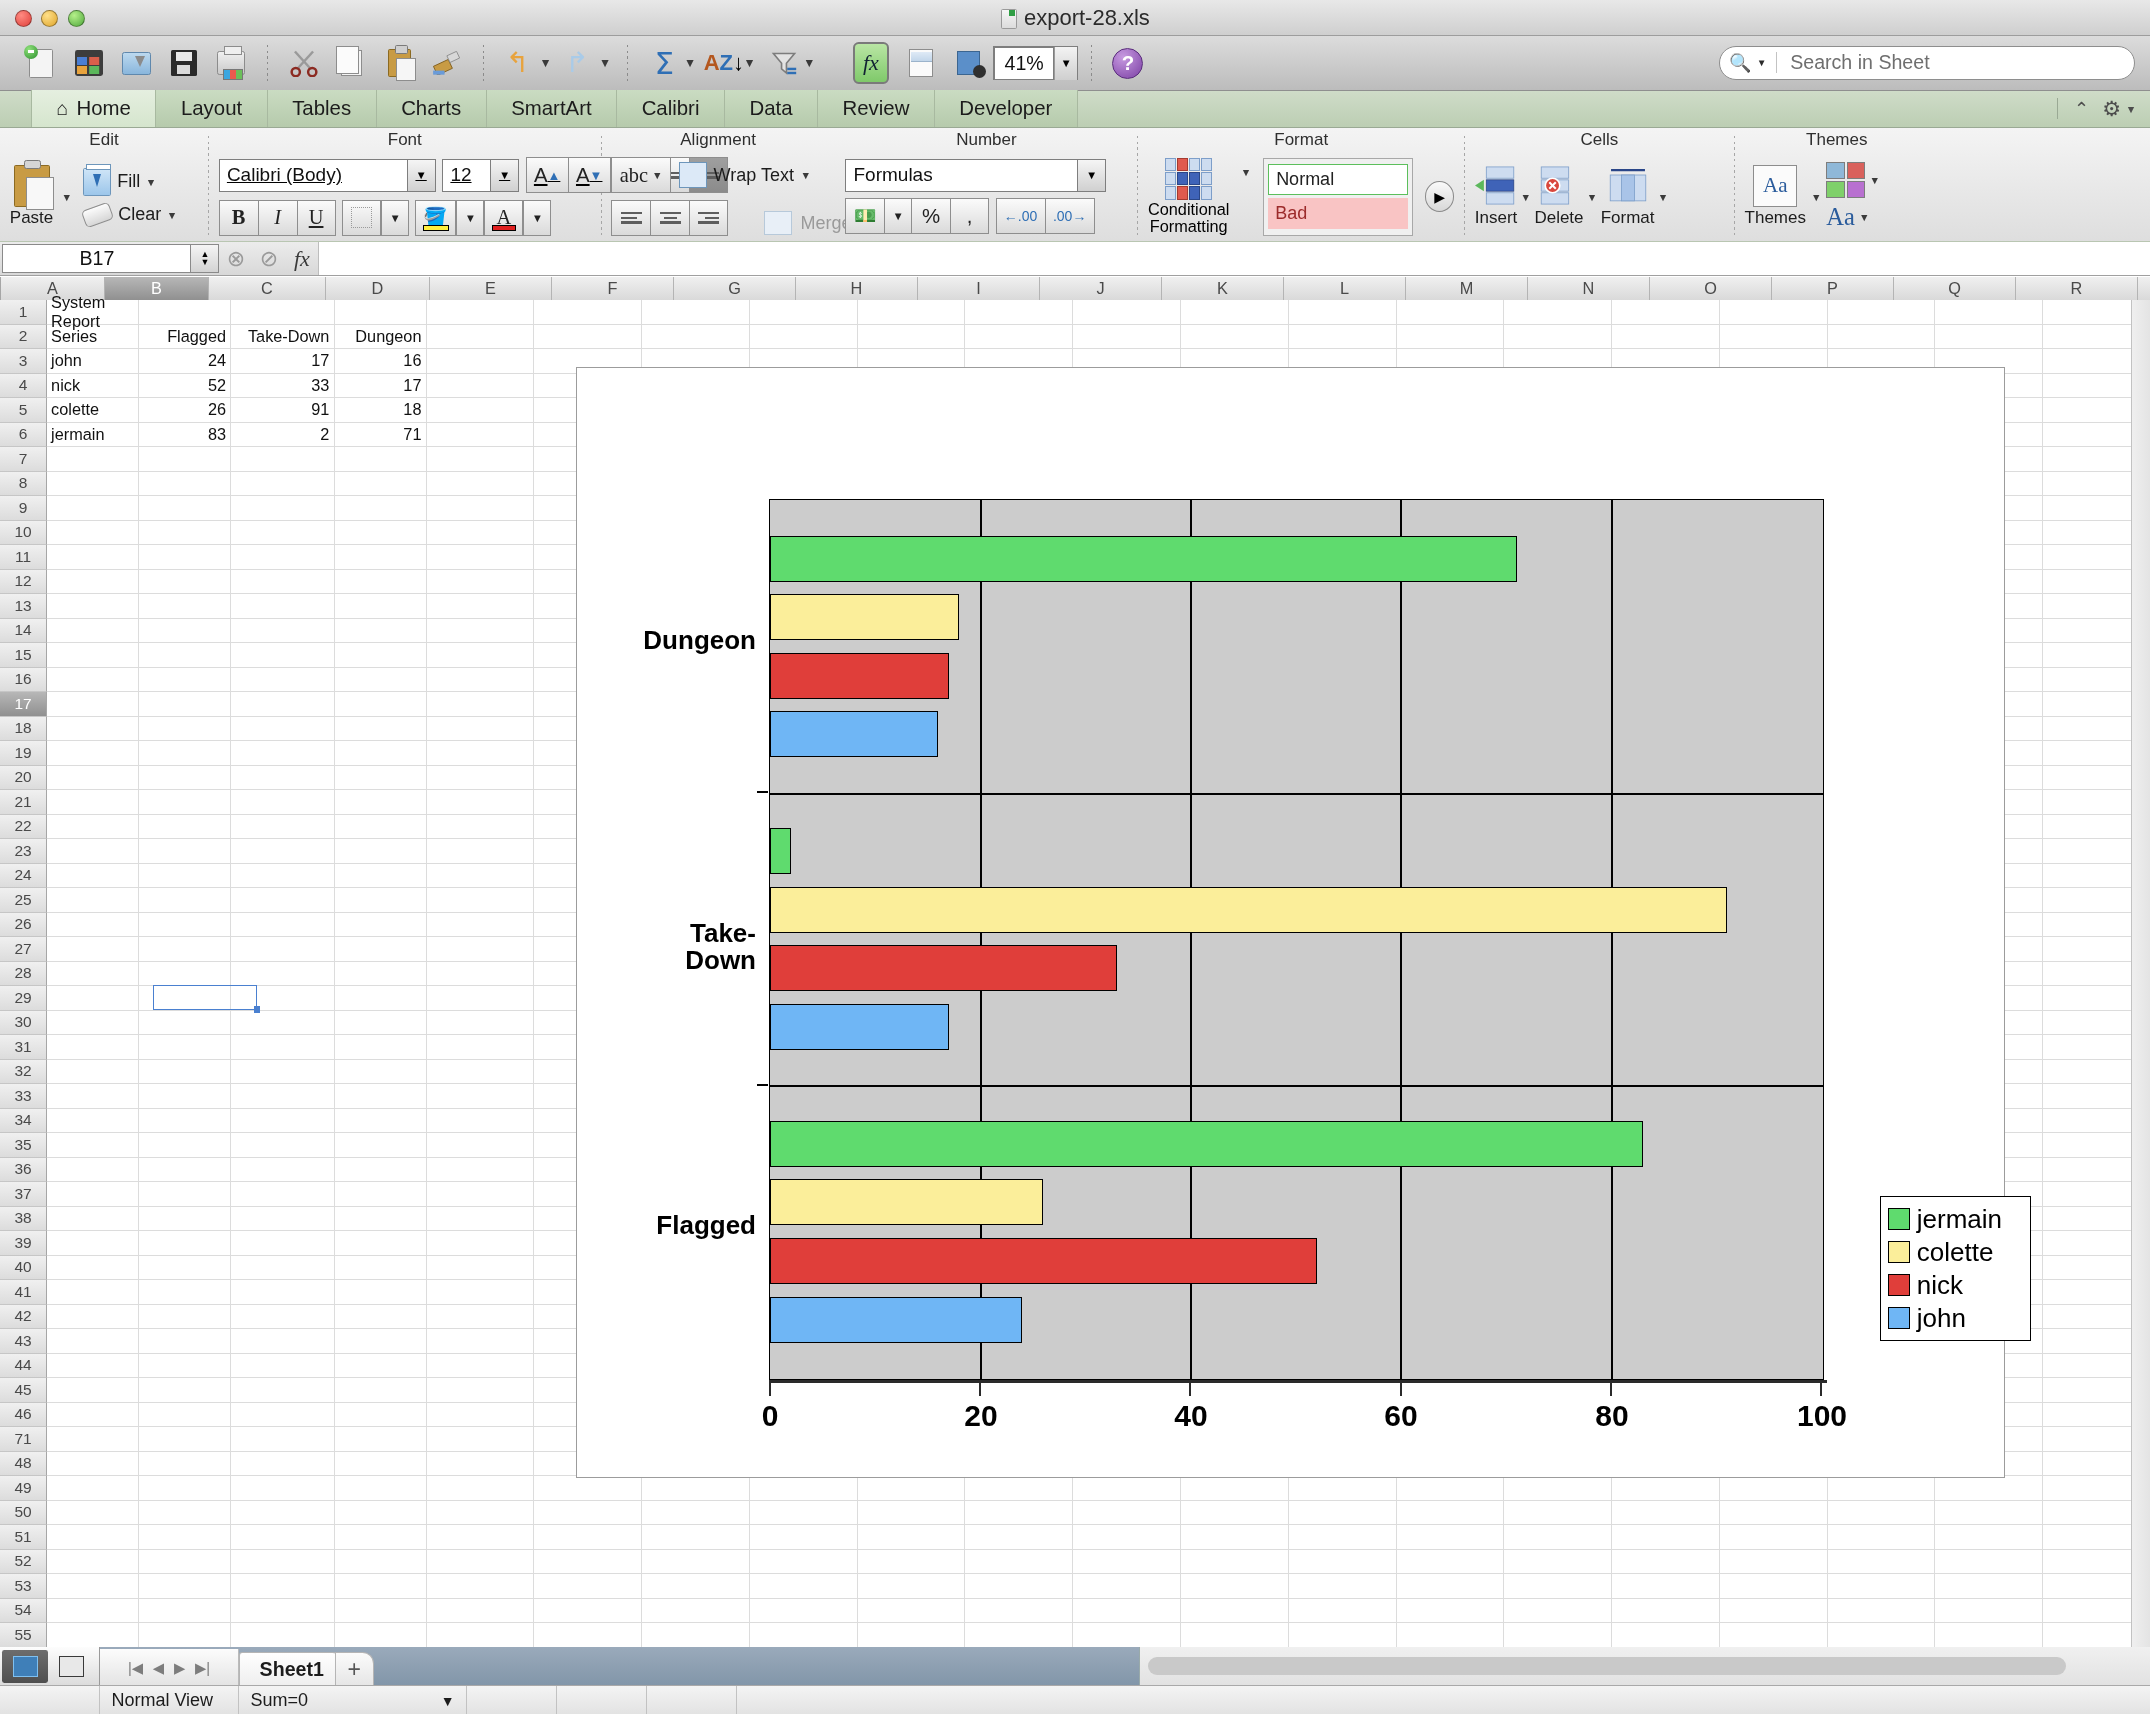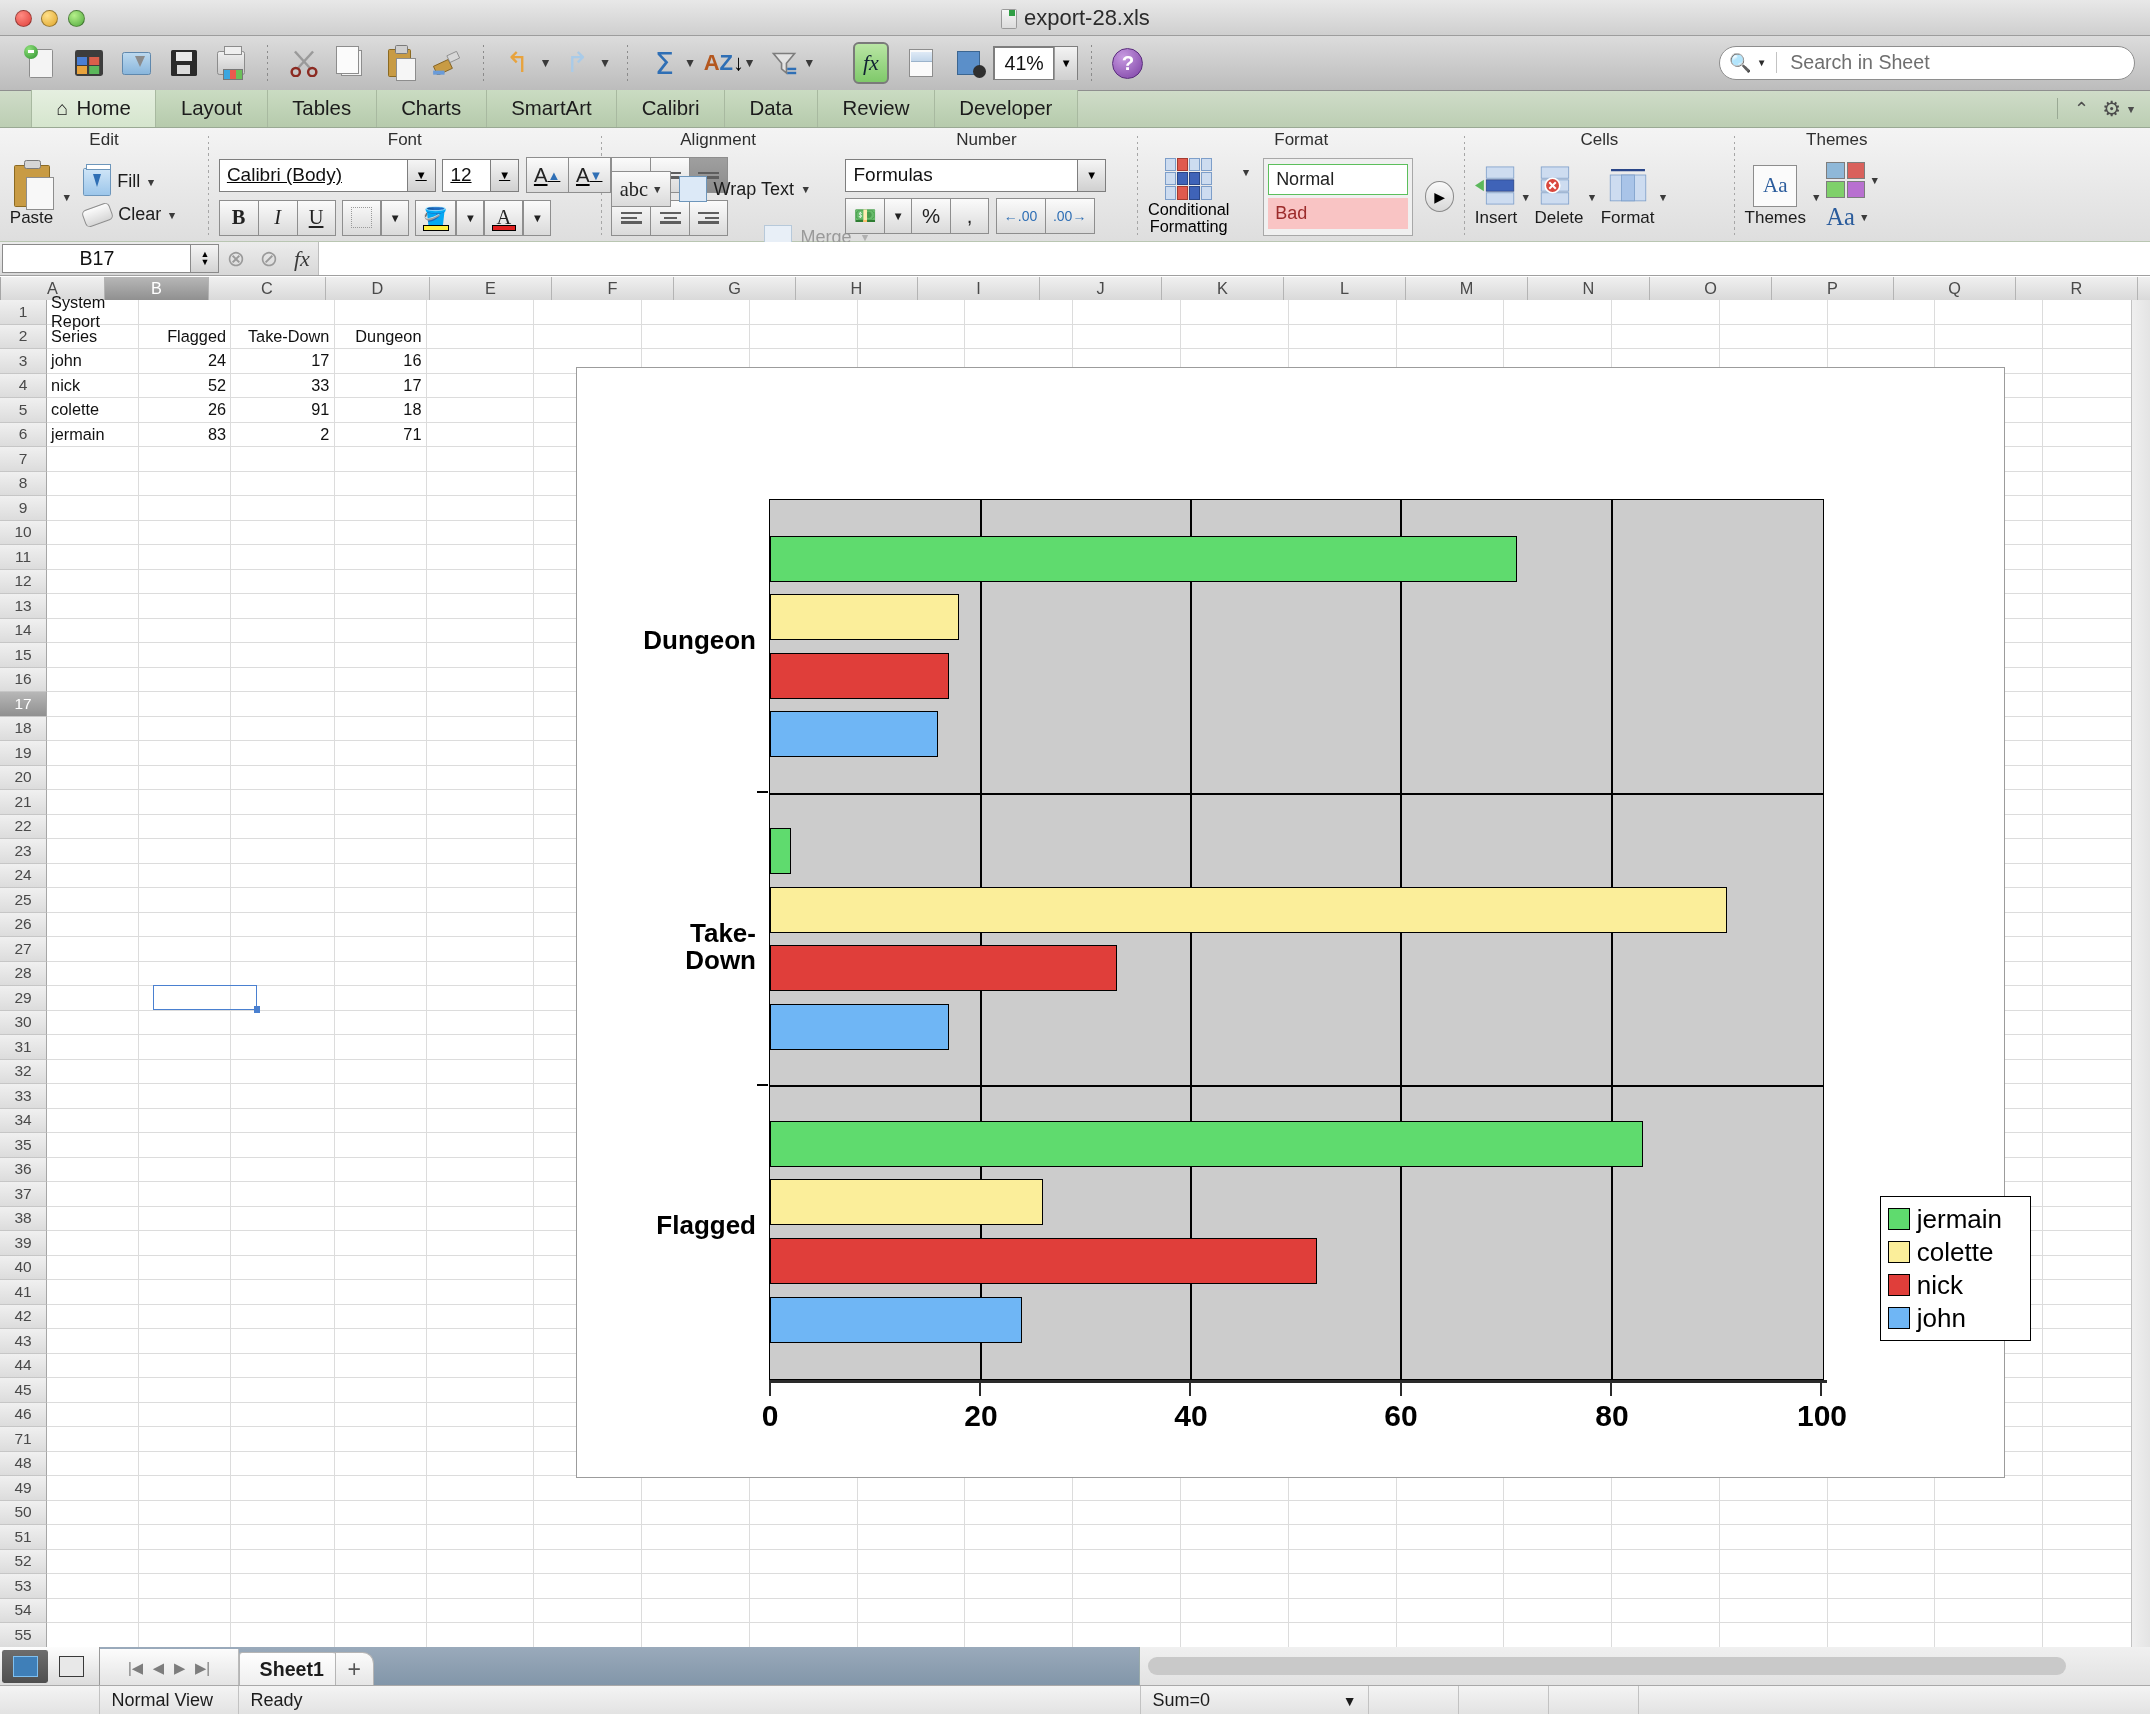--- a/index.html
+++ b/index.html
@@ -582,21 +582,21 @@
                 <span class="align-lines" style="align-items:flex-end">
                   <i style="width:21px"></i>
                   <i style="width:14.7px"></i>
                   <i style="width:21px"></i>
                 </span>
               </div>
           </div>
         </div>
       </div>
       <div style="position:absolute;left:9.8px;top:28px;display:flex;flex-direction:column;gap:9.8px;">
-        <div style="display:flex;align-items:center;gap:8.2px;margin-top:15px;">
+        <div style="display:flex;align-items:center;gap:8.2px;margin-top:1px;">
           <div class="sqbtn">
             <span style="font-family:'Liberation Serif',serif;">abc</span>
             <span class="caret-sm" style="margin-left:4.1px">▼</span>
           </div>
           <div style="display:flex;align-items:center;gap:6.5px;">
             <span style="width:28px;height:26px;background:#dce9f7;border:0.8px solid #6d96bb;display:block;"></span>
             <span class="mini-lbl">Wrap Text</span>
             <span class="caret-sm">▼</span>
           </div>
         </div>
@@ -2158,21 +2158,20 @@
     <div class="sheettab">Sheet1</div>
     <div class="addsheet">+</div>
   </div>
   <div class="hscroll-area">
     <div class="hscroll-thumb"></div>
   </div>
 
   <div class="statusbar">
     <div class="sb-cell" style="width:100px;"></div>
     <div class="sb-cell" style="width:139px;">Normal View</div>
-    <div class="sb-cell" style="width:902px;">Ready</div>
     <div class="sb-cell sb-sum">
       <span>Sum=0</span>
       <span style="font-size:14px;">▼</span>
     </div>
     <div class="sb-cell" style="width:90px;"></div>
     <div class="sb-cell" style="width:90px;"></div>
     <div class="sb-cell" style="width:90px;"></div>
     <div class="sb-cell" style="flex:1;"></div>
   </div>
 </div>

